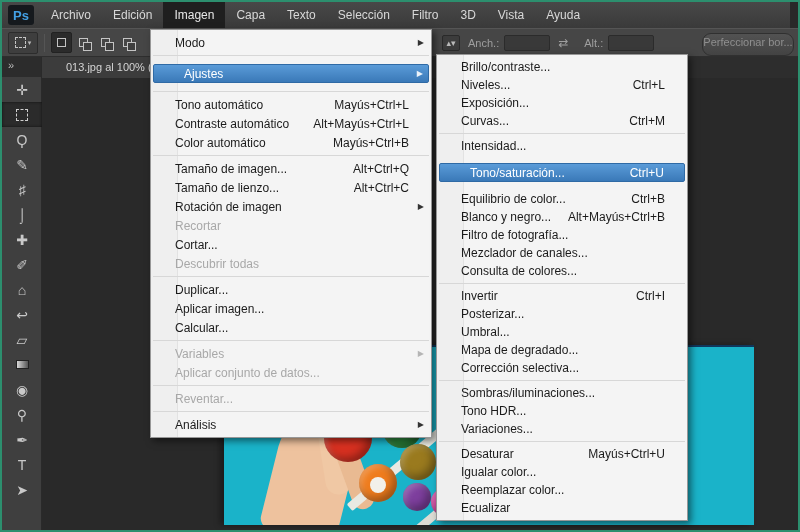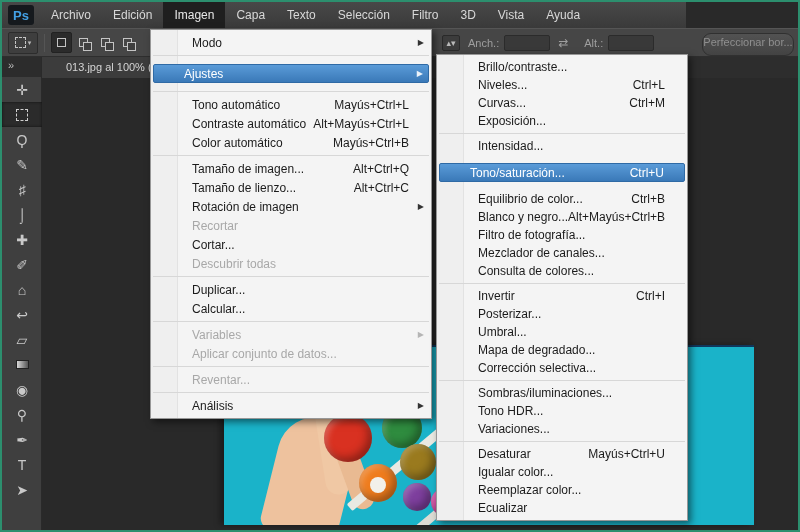--- a/index.html
+++ b/index.html
@@ -1,21 +1,21 @@
 <!DOCTYPE html>
 <html><head>
 <meta charset="utf-8">
 <style>
   * { margin:0; padding:0; box-sizing:border-box; }
   html,body { width:800px; height:532px; }
   body { font-family:"Liberation Sans", sans-serif; position:relative; overflow:hidden;
          background:#292929; border:2px solid #2c8f6e; }
 
   
-  .menubar { position:absolute; left:0; top:0; width:684px; height:26px;
+  .menubar { position:absolute; left:0; top:0; width:788px; height:26px;
              background:linear-gradient(#484848,#3a3a3a); display:flex; align-items:center; z-index:5;text-align:right; }
   .pslogo { width:26px; height:20px; margin:0 6px 0 6px; background:#15191d; border-radius:3px;
             color:#43a0e4; font-weight:bold; font-size:13px; display:flex; align-items:center; justify-content:center; }
   .mb-item { color:#d8d8d8; font-size:12px; padding:0 11px; height:26px; line-height:26px; cursor:default; }
   .mb-item.active { background:#1f1f1f; color:#e8e8e8; }
 
   
   .optionsbar { position:absolute; left:0; top:26px; width:796px; height:29px; background:#464646;
                 border-top:1px solid #555; border-bottom:1px solid #2e2e2e; display:flex; align-items:center; z-index:4; }
   .opt-preset { width:30px; height:22px; margin-left:6px; background:#3e3e3e; border:1px solid #2c2c2c;
@@ -63,21 +63,21 @@
   .rack-band { position:absolute; background:#e9e9e2; transform:rotate(-40deg); border-radius:2px; }
   .hand-part { position:absolute; background:#eec29e; }
 
   
   .popup { position:absolute; background:#f4f4f4; border:1px solid #979797;
            box-shadow:3px 3px 7px rgba(0,0,0,.5); padding:3px 0; z-index:10; font-size:12px; color:#1b1b1b; }
   .popup::before { content:""; position:absolute; left:0; top:0; bottom:0; width:26px;
                    background:#efefef; border-right:1px solid #e2e2e2; }
   .menu-image { left:148px; top:27px; width:282px; }
   .menu-adjust { left:434px; top:52px; width:252px; }
-  .mi { position:relative; display:flex; align-items:center; height:19px; padding:0 8px 0 41px; cursor:default; }
+  .mi { position:relative; display:flex; align-items:center; height:19px; padding:0 8px 0 24px; cursor:default; }
   .menu-adjust .mi { height:18px; }
   .mi .lbl { flex:0 0 auto; }
   .mi .sc { margin-left:auto; padding-right:14px; }
   .mi .arr { position:absolute; right:7px; font-size:8px; color:#333; }
   .mi.dis { color:#a8a8a8; }
   .mi.dis .arr { color:#b5b5b5; }
   .mi.hl { background:linear-gradient(#5a9bd8,#3a79b8); border:1px solid #2f6aa5; border-radius:2px;
            margin:8px 2px; padding:0 6px 0 30px; color:#fff; height:19px; }
   .mi.hl .arr { color:#eaf2fa; right:5px; }
   .msep { height:1px; background:#d7d7d7; margin:3px 2px; position:relative; }
@@ -257,20 +257,23 @@
       <span class="lbl">Cortar...</span>
     </div>
     <div class="mi dis">
       <span class="lbl">Descubrir todas</span>
     </div>
     <div class="msep"></div>
     <div class="mi">
       <span class="lbl">Duplicar...</span>
     </div>
     <div class="mi">
+      <span class="lbl">Aplicar imagen...</span>
+    </div>
+    <div class="mi">
       <span class="lbl">Calcular...</span>
     </div>
     <div class="msep"></div>
     <div class="mi dis">
       <span class="lbl">Variables</span>
       <span class="arr">▶</span>
     </div>
     <div class="mi dis">
       <span class="lbl">Aplicar conjunto de datos...</span>
     </div>
@@ -287,25 +290,25 @@
 
 <div class="popup menu-adjust" id="adjust-menu">
     <div class="mi">
       <span class="lbl">Brillo/contraste...</span>
     </div>
     <div class="mi">
       <span class="lbl">Niveles...</span>
       <span class="sc">Ctrl+L</span>
     </div>
     <div class="mi">
+      <span class="lbl">Exposición...</span>
+    </div>
+    <div class="mi">
       <span class="lbl">Curvas...</span>
       <span class="sc">Ctrl+M</span>
-    </div>
-    <div class="mi">
-      <span class="lbl">Exposición...</span>
     </div>
     <div class="msep"></div>
     <div class="mi">
       <span class="lbl">Intensidad...</span>
     </div>
     <div class="mi hl">
       <span class="lbl">Tono/saturación...</span>
       <span class="sc">Ctrl+U</span>
     </div>
     <div class="mi">

